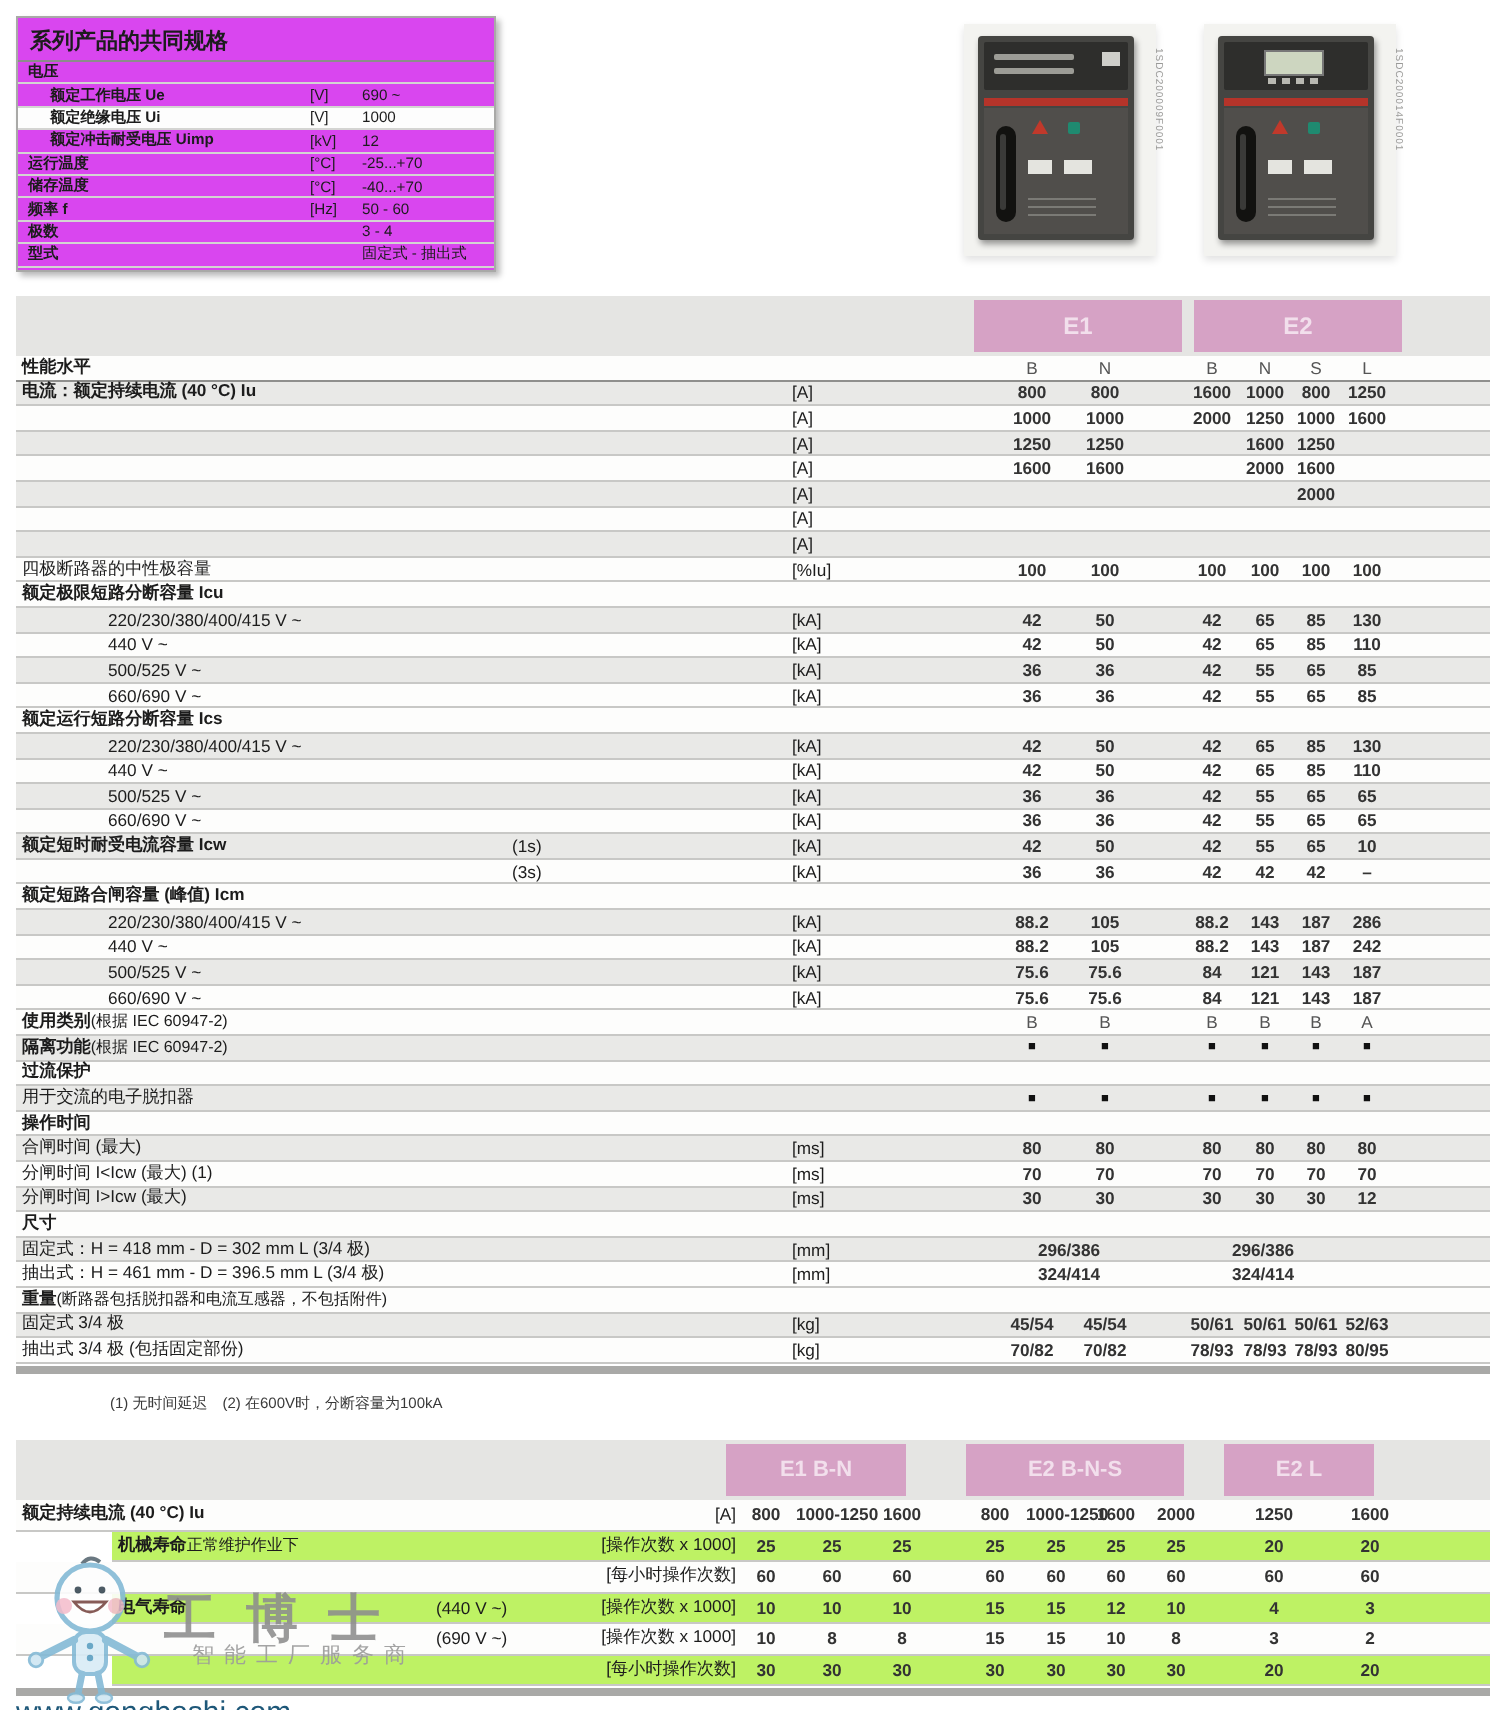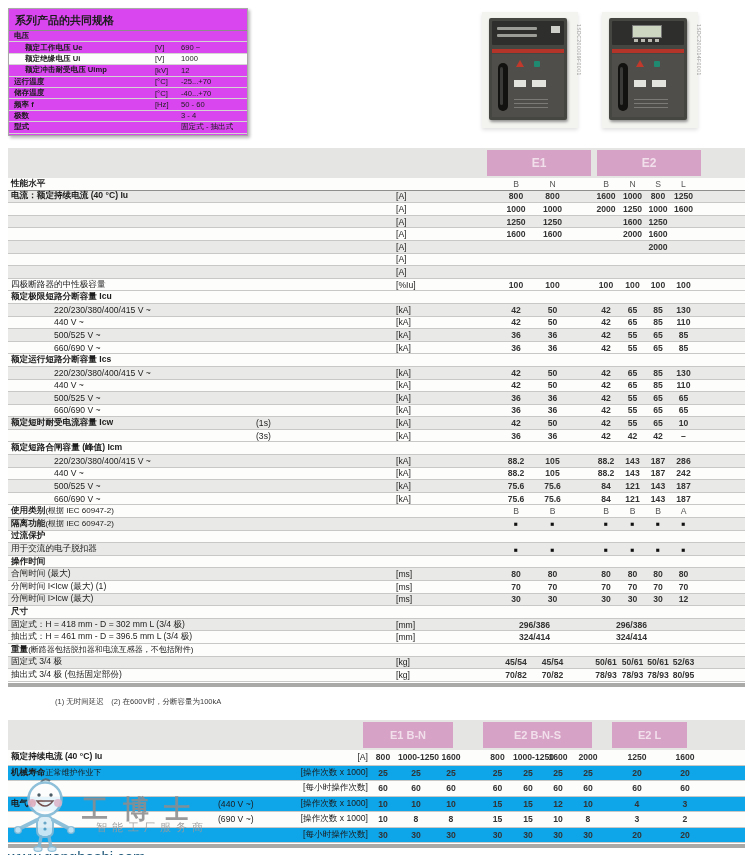--- a/index.html
+++ b/index.html
@@ -72,21 +72,21 @@
 
   .footnote{position:absolute;left:10px;top:697px;font-size:7.5px;color:#3a3a3a;padding-left:45px;}
 
   
   .life-table{position:absolute;left:8px;top:720px;width:737px;}
   .pinkbox.g1{left:355px;width:90px;font-size:11px;}
   .pinkbox.g2{left:475px;width:109px;font-size:11px;}
   .pinkbox.g3{left:604px;width:75px;font-size:11px;}
   .l-row{display:flex;align-items:center;height:15.5px;border-bottom:1px solid #c8c8c6;
          font-size:8.6px;box-sizing:border-box;background:#fdfdfc;}
-  .l-row.shade{background:#0ea5e9;}
+  .l-row.shade{background:#bef264;margin-left:48px;}
   .l-label{flex:1;padding-left:3px;white-space:nowrap;overflow:hidden;}
   .l-label .reg{font-weight:normal;font-size:8px;}
   .lc-sub{width:70px;white-space:nowrap;}
   .lc-unit{width:80px;white-space:nowrap;text-align:right;}
   .lv{text-align:center;font-weight:bold;color:#333;white-space:nowrap;}
   .lv1{width:30px;}.lv2{width:36px;}.lv3{width:34px;}.lgap1{width:14px;}
   .lv4{width:31px;}.lv5{width:30px;}.lv6{width:30px;}.lv7{width:30px;}
   .lgap2{width:18px;}.lv8{width:32px;}.lgap3{width:16px;}.lv9{width:32px;}.ltrail{width:44px;}
 
   

